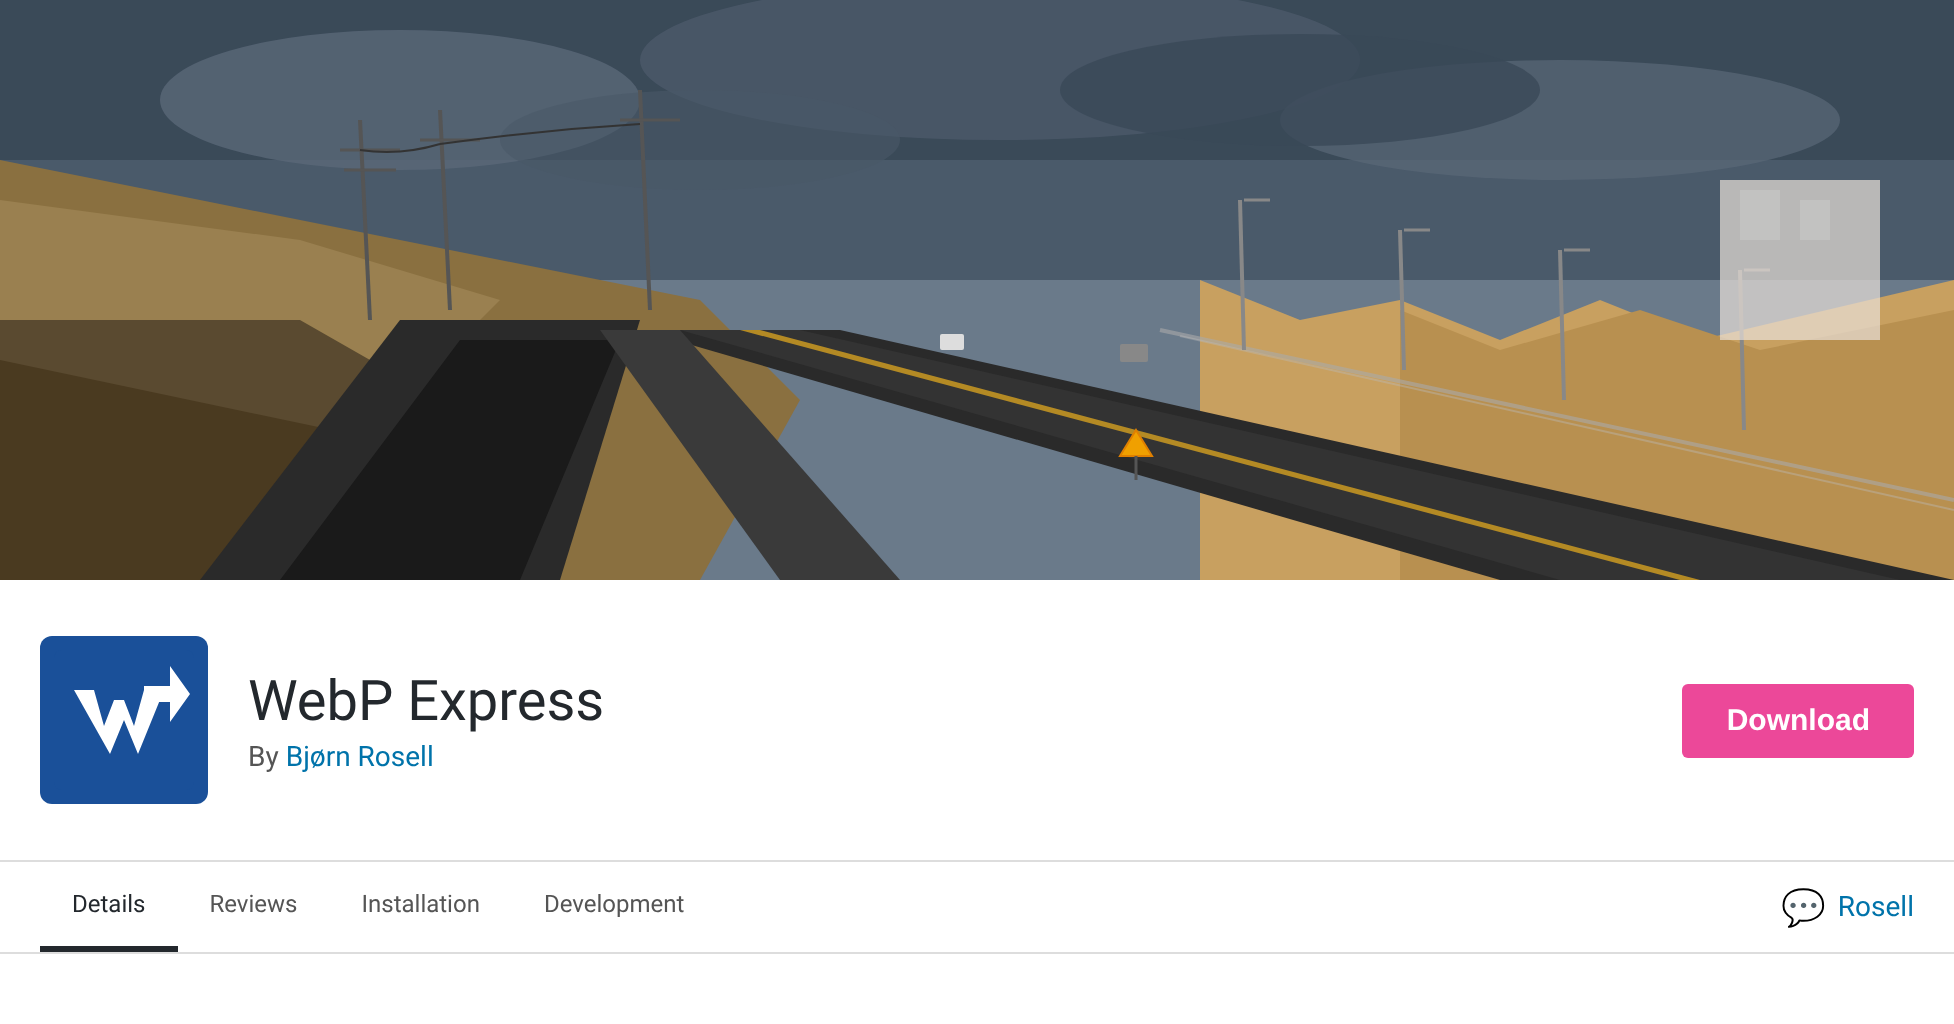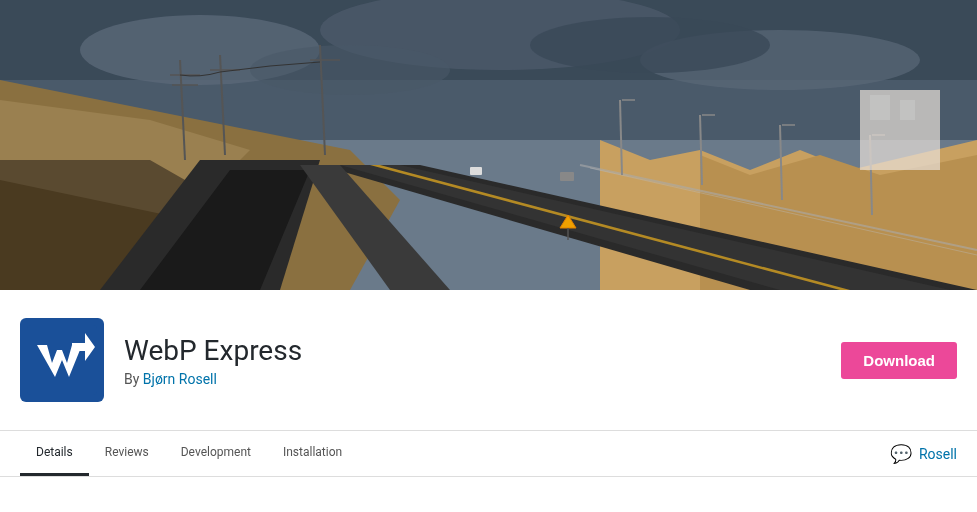--- a/index.html
+++ b/index.html
@@ -229,20 +229,20 @@
       <a href="#">Bjørn Rosell</a>
     </div>
   </div>
 
   <button class="download-btn">Download</button>
 </div>
 
 <div class="tabs-bar">
   <a class="tab-item active" href="#">Details</a>
   <a class="tab-item" href="#">Reviews</a>
+  <a class="tab-item" href="#">Installation</a>
   <a class="tab-item" href="#">Development</a>
-  <a class="tab-item" href="#">Installation</a>
   <div class="tabs-spacer"></div>
   <a class="support-link" href="#">
     <span class="support-icon">💬</span>
     <span>Rosell</span>
   </a>
 </div>
 
 </body></html>

